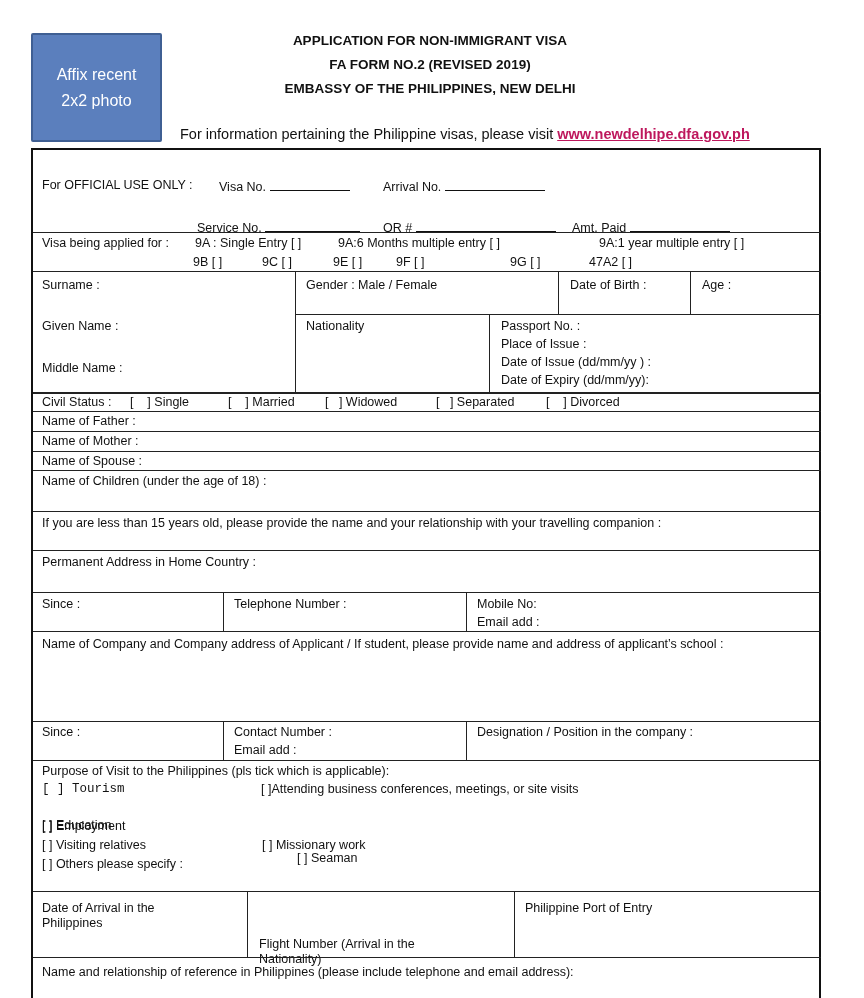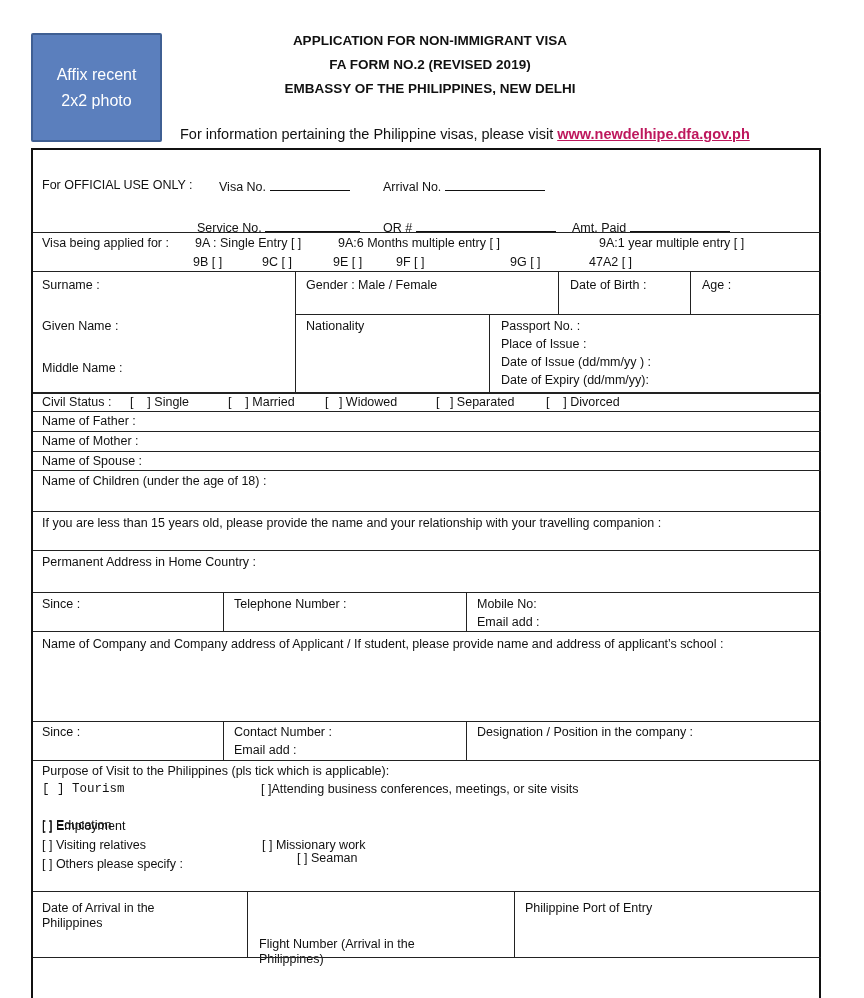--- a/index.html
+++ b/index.html
@@ -122,17 +122,18 @@
   <div class="t" style="left:9px; top:688px;">[    ]  Visiting relatives</div>
   <div class="t" style="left:9px; top:707px;">[    ] Others please specify :</div>
   <div class="t" style="left:228px; top:632px;">[    ]Attending business conferences, meetings, or site visits</div>
   <div class="t" style="left:228px; top:701px;padding-left:36px;">[    ] Seaman</div>
   <div class="t" style="left:229px; top:688px;">[    ] Missionary work</div>
   <div class="hl" style="left:0; top:741px; width:788px;"></div>
 
   <div class="vl" style="left:214px; top:741px; height:66px;"></div>
   <div class="vl" style="left:481px; top:741px; height:66px;"></div>
   <div class="t" style="left:9px; top:751px;"><span>Date of Arrival in the</span><br><span>Philippines</span></div>
-  <div class="t" style="left:226px; top:751px;margin-top:36px;"><span>Flight Number (Arrival in the</span><br><span>Philippines)</span></div>
+  <div class="t" style="left:226px; top:751px;margin-top:36px;"><span>Flight Number (Arrival in the</span><br><span>Nationality)</span></div>
   <div class="t" style="left:492px; top:751px;">Philippine Port of Entry</div>
   <div class="hl" style="left:0; top:807px; width:788px;"></div>
 
+  <div class="t" style="left:9px; top:815px;">Name and relationship of reference in Philippines (please include telephone and email address):</div>
 </div>
 
 </body></html>

